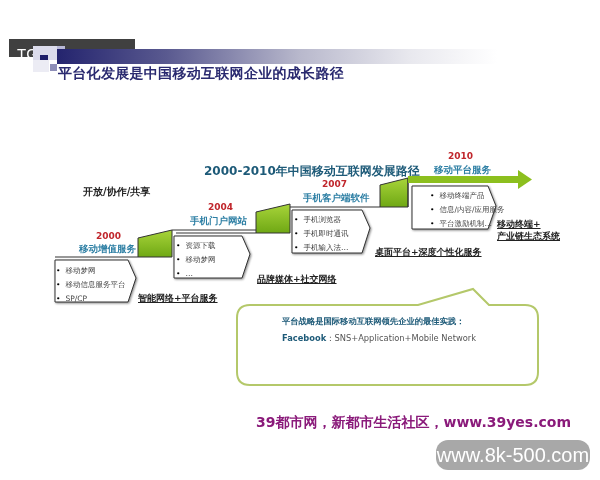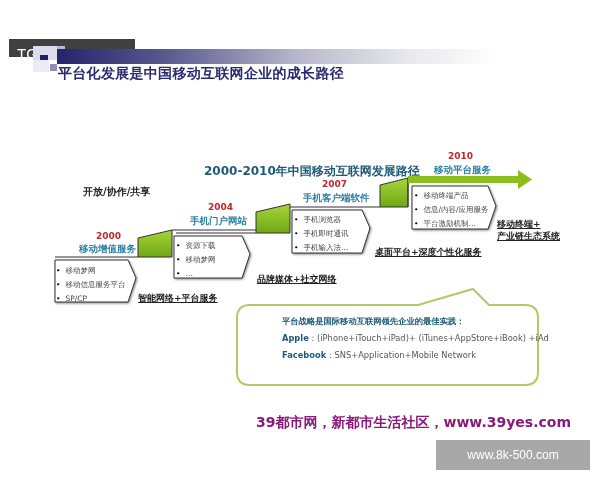--- a/index.html
+++ b/index.html
@@ -2,21 +2,21 @@
 <html><head>
 <meta charset="utf-8">
 <style>
   html, body { margin:0; padding:0; }
   body { width:600px; height:480px; position:relative; background:#ffffff; overflow:hidden;
          font-family:"DejaVu Sans", sans-serif; }
   .abs { position:absolute; }
   .wm-top { left:9px; top:10px; width:126px; height:18px; background:#404040; color:#fff;
             font-family:"Liberation Sans", sans-serif; font-size:15px; line-height:30px; padding-left:8px; box-sizing:border-box;margin-top:29px; }
   .wm-bottom { left:436px; top:440px; width:154px; height:30px; background:#a8a8a8; color:#fff;
-            font-family:"Liberation Sans", sans-serif; font-size:12px; line-height:30px; text-align:center; }
+            font-family:"Liberation Sans", sans-serif; font-size:20px; line-height:30px; text-align:center;border-radius:12px; }
   .sq { position:absolute; }
   .header-bar { left:57px; top:49px; width:440px; height:15px;
                 background:linear-gradient(to right,#24246e 0%,#5a5a90 25%,#b8b8cc 55%,#e8e8ee 80%,rgba(255,255,255,0) 100%); }
   .slide-title { left:58px; top:65px; font-size:14px; font-weight:bold; color:#2a2a70; letter-spacing:0.3px; }
   .diag-title { left:204px; top:123px; font-size:12px; font-weight:bold; color:#1d5a78;margin-top:40px; }
   .label-dark { font-size:10px; font-weight:bold; color:#222; }
   .year { font-size:9px; font-weight:bold; color:#c0262c; }
   .stage { font-size:9.5px; font-weight:bold; color:#2d7fa4; }
   .ul { font-size:9px; font-weight:bold; color:#222; text-decoration:underline; }
   .box { position:absolute; }
@@ -104,35 +104,32 @@
   <ul>
     <li>手机浏览器</li>
     <li>手机即时通讯</li>
     <li>手机输入法…</li>
   </ul>
 </div>
 <div class="abs ul" style="left:375px;top:246px;">桌面平台+深度个性化服务</div>
 
 <div class="abs year" style="left:448px;top:151px;">2010</div>
 <div class="abs stage" style="left:434px;top:164px;">移动平台服务</div>
-<div class="box" style="left:414px;top:189px;">
+<div class="box" style="left:414px;top:189px;padding-left:16px;">
   <ul>
     <li>移动终端产品</li>
     <li>信息/内容/应用服务</li>
     <li>平台激励机制…</li>
   </ul>
 </div>
 <div class="abs ul" style="left:497px;top:218px;">移动终端+</div>
 <div class="abs ul" style="left:497px;top:230px;">产业链生态系统</div>
 
 <div class="abs" style="left:234px;top:313px;margin-left:48px;">
   <div class="callout-head" style="line-height:17px;">平台战略是国际移动互联网领先企业的最佳实践：</div>
   <div class="callout-text">
-    <span class="k">Apple</span><span>：</span><span>(iPhone+iTouch+iPad)+ (iTunes+AppStore+iBook) +iAd</span>
-  </div>
-  <div class="callout-text">
     <span class="k">Facebook</span><span>：</span><span>SNS+Application+Mobile Network</span>
   </div>
 </div>
 
 <div class="abs footer">39都市网，新都市生活社区，www.39yes.com</div>
 
 <div class="abs wm-bottom">www.8k-500.com</div>
 
 </body></html>

